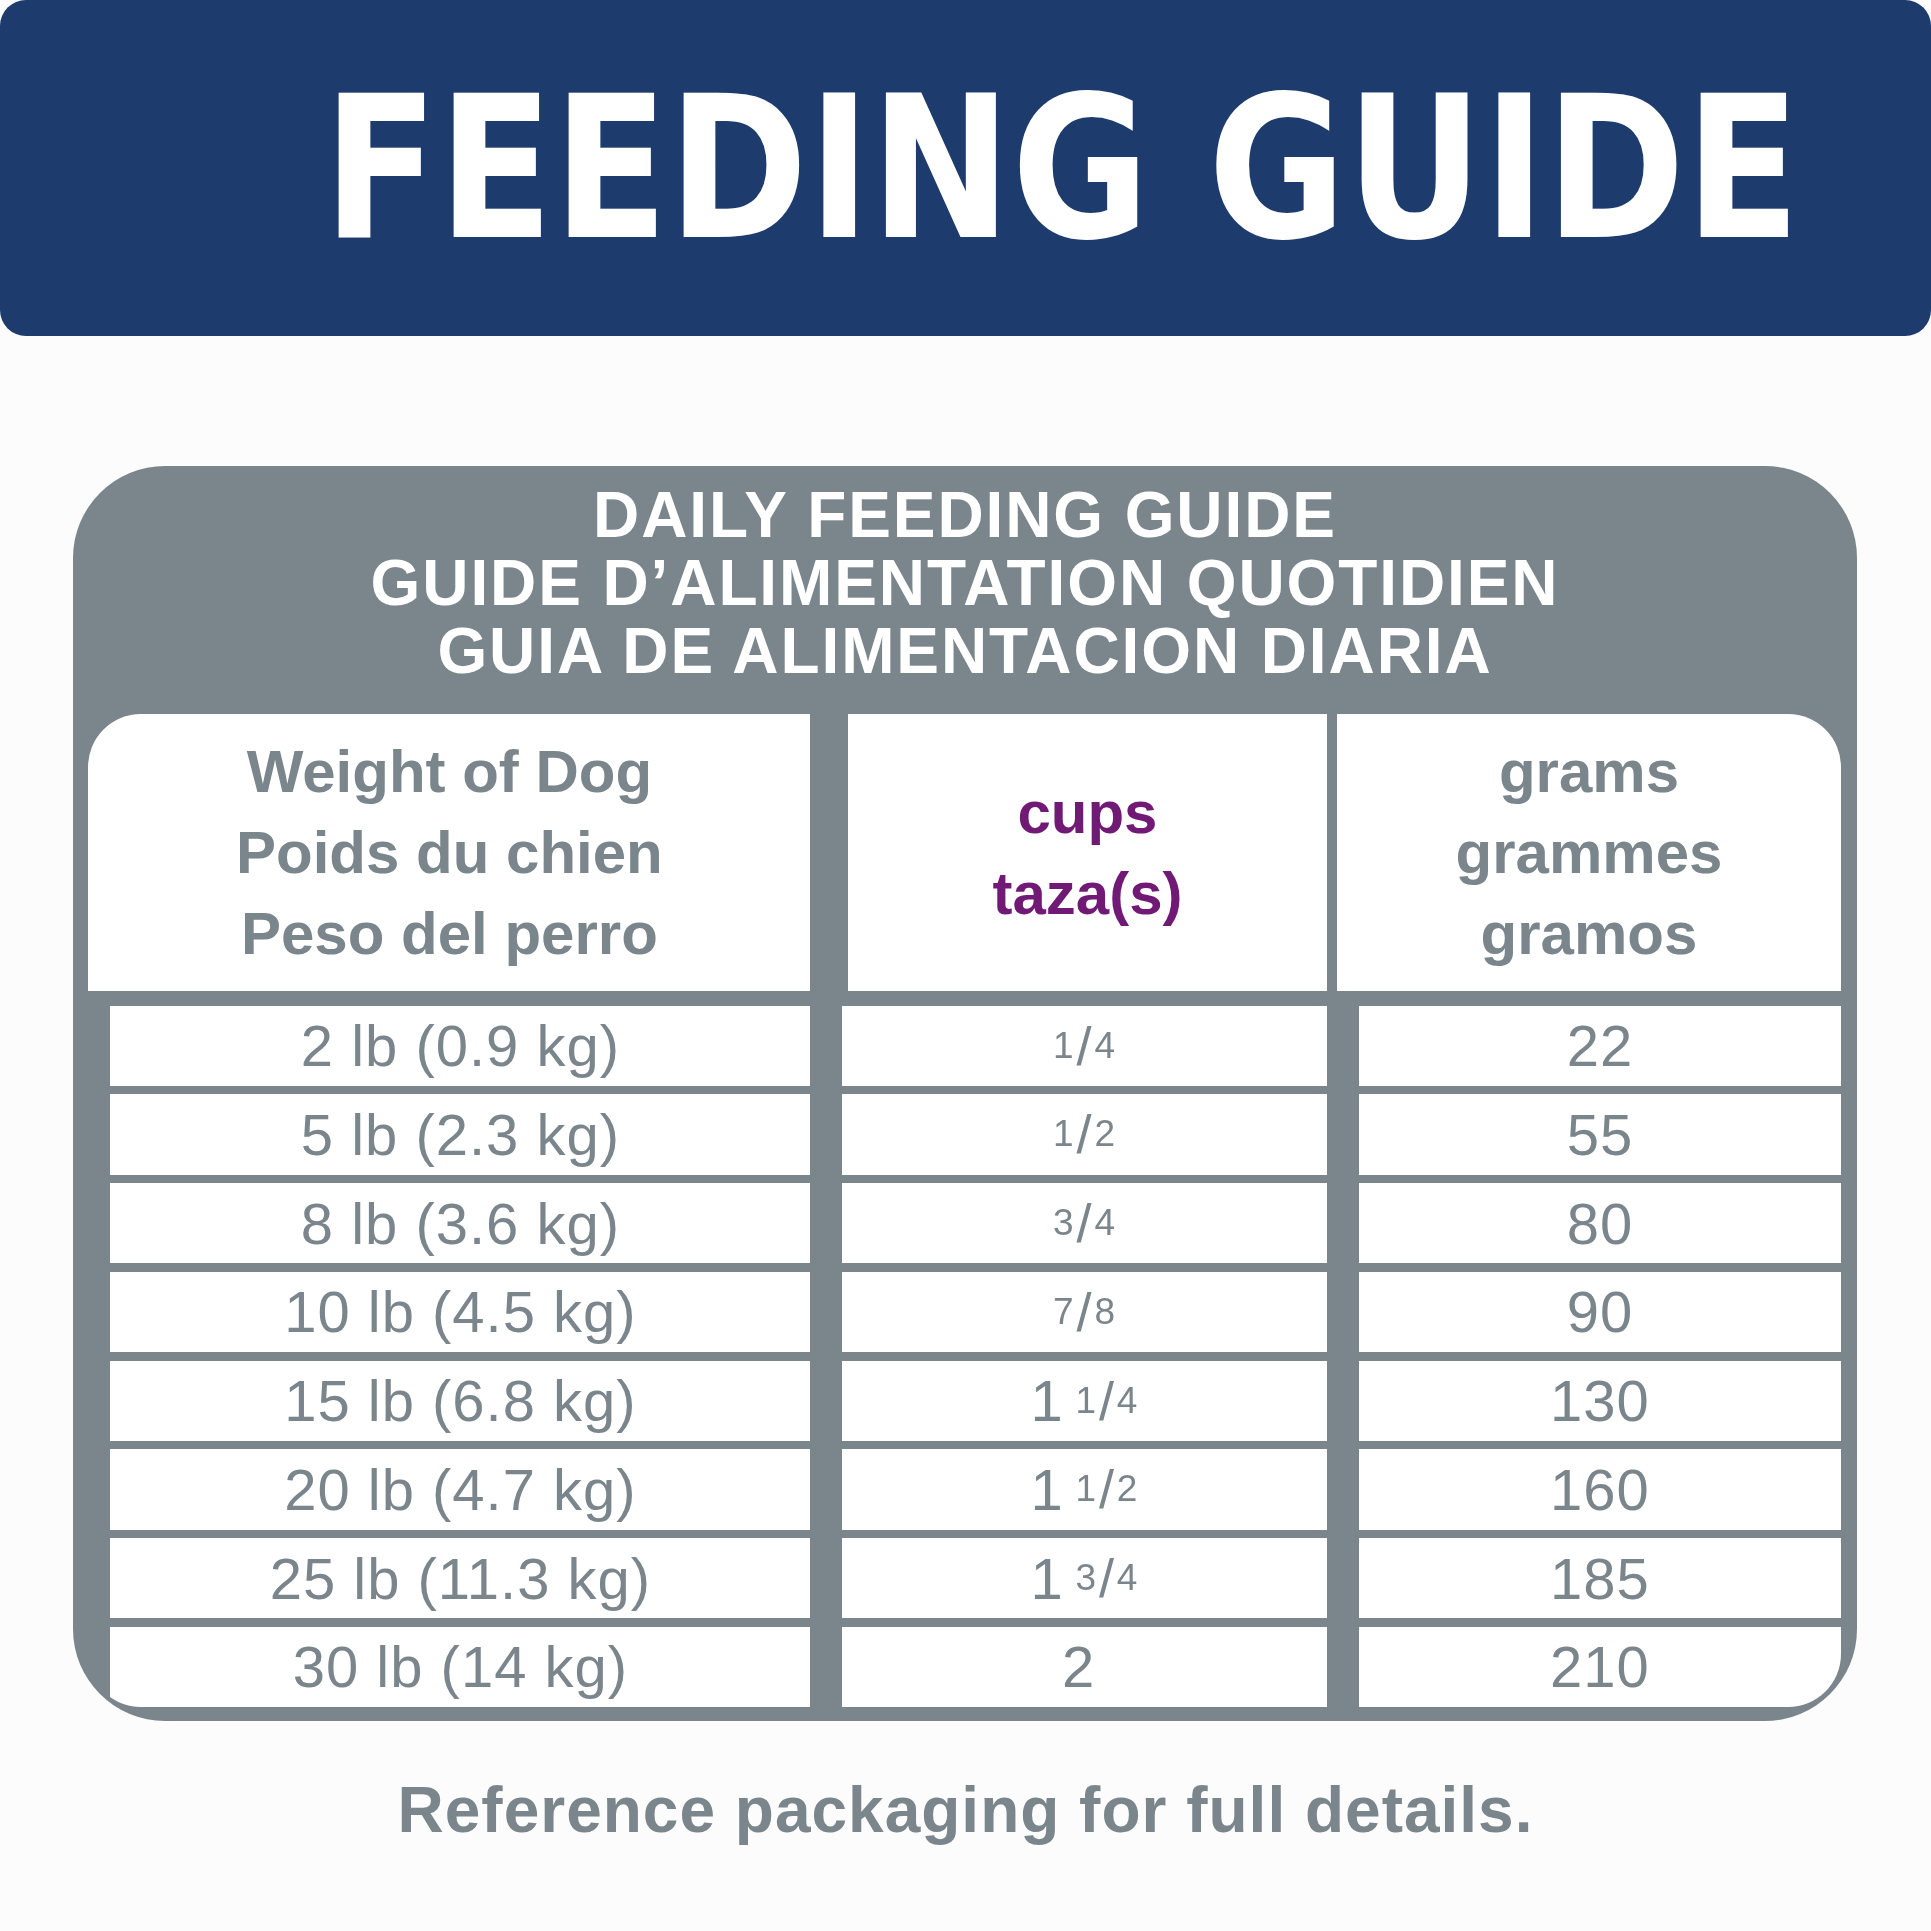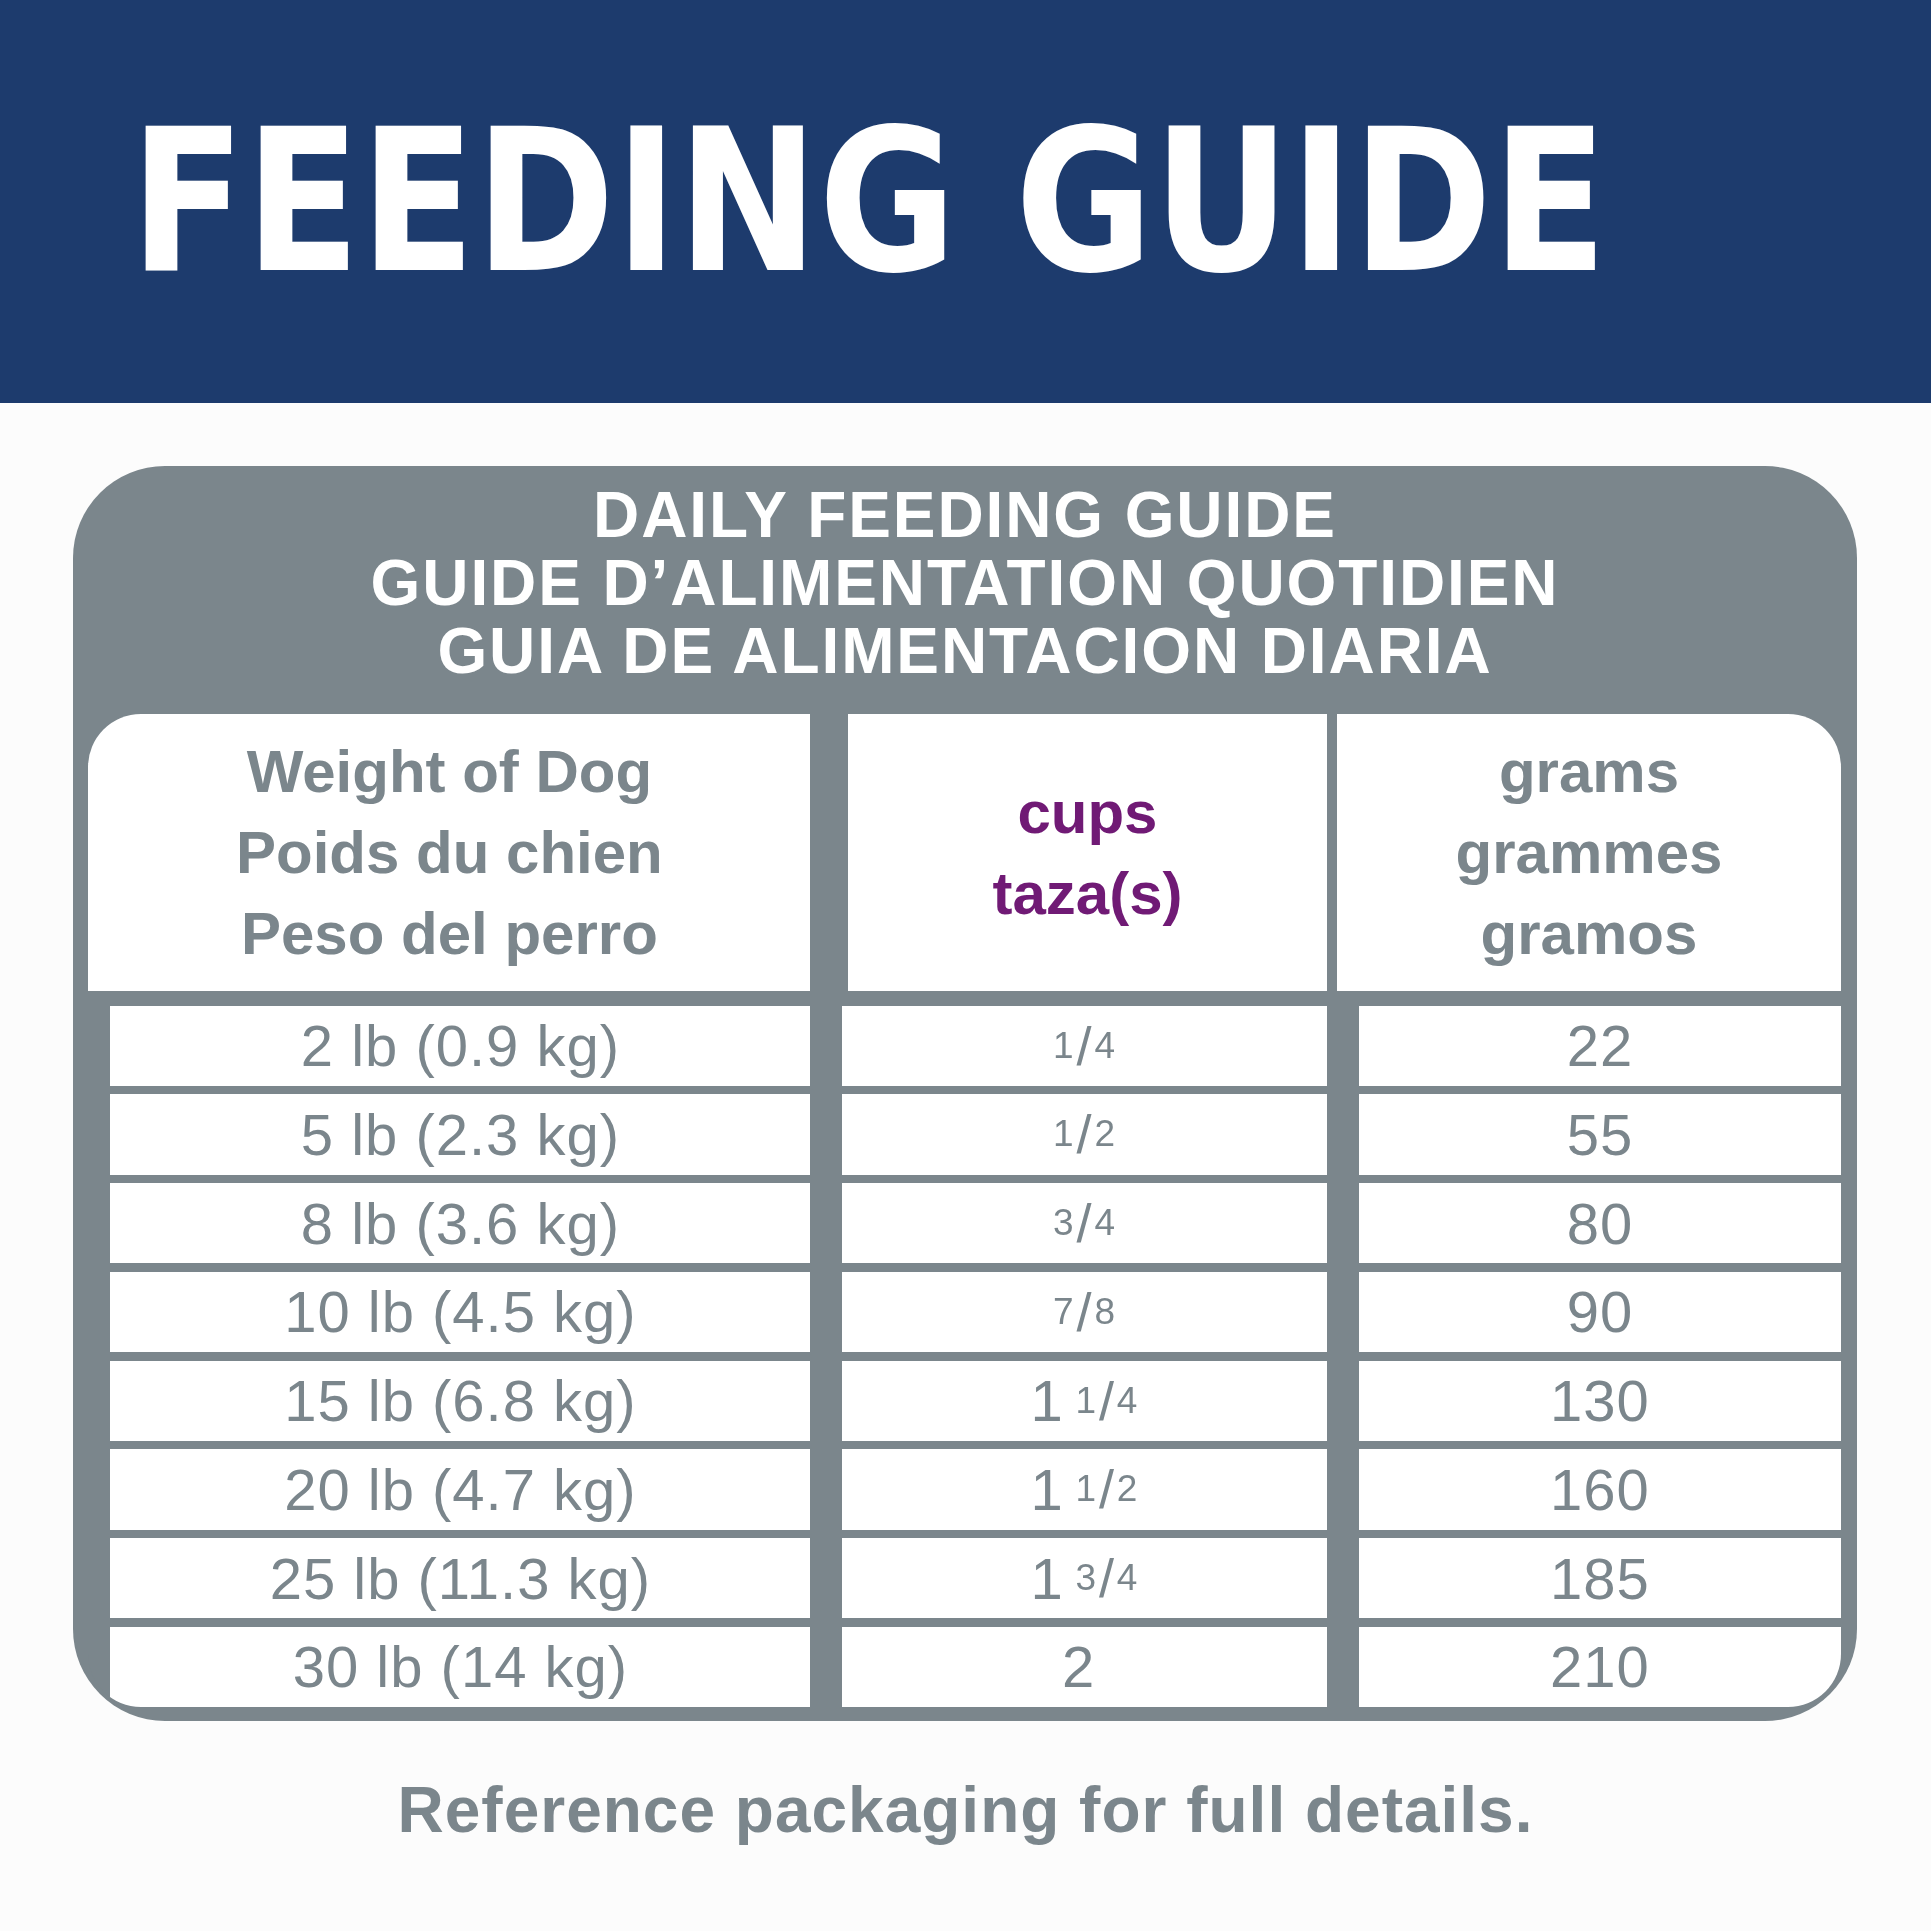--- a/index.html
+++ b/index.html
@@ -6,23 +6,23 @@
     --navy:#1d3b6d;
     --gray:#7b868c;
   }
   html,body{margin:0;padding:0;background:#fff;}
   .page{
     position:relative;width:1931px;height:1931px;background:#fcfcfc;overflow:hidden;
     font-family:"Liberation Sans",sans-serif;
   }
   
   .banner{
-    position:absolute;left:0;top:0;width:1931px;height:403px;
+    position:absolute;left:0;top:0;width:1931px;height:336px;
     background:var(--navy);
-    display:flex;align-items:center;justify-content:flex-start;
+    display:flex;align-items:center;justify-content:flex-end;border-radius:26px;
   }
   .banner-title{
     color:#fff;font-family:"DejaVu Sans","Liberation Sans",sans-serif;
     font-weight:700;font-size:198px;letter-spacing:0px;white-space:nowrap;
     transform:scaleX(0.85);transform-origin:center;
   }
   
   .panel{
     position:absolute;left:73px;top:466px;width:1784px;height:1255px;
     background:var(--gray);border-radius:92px;

